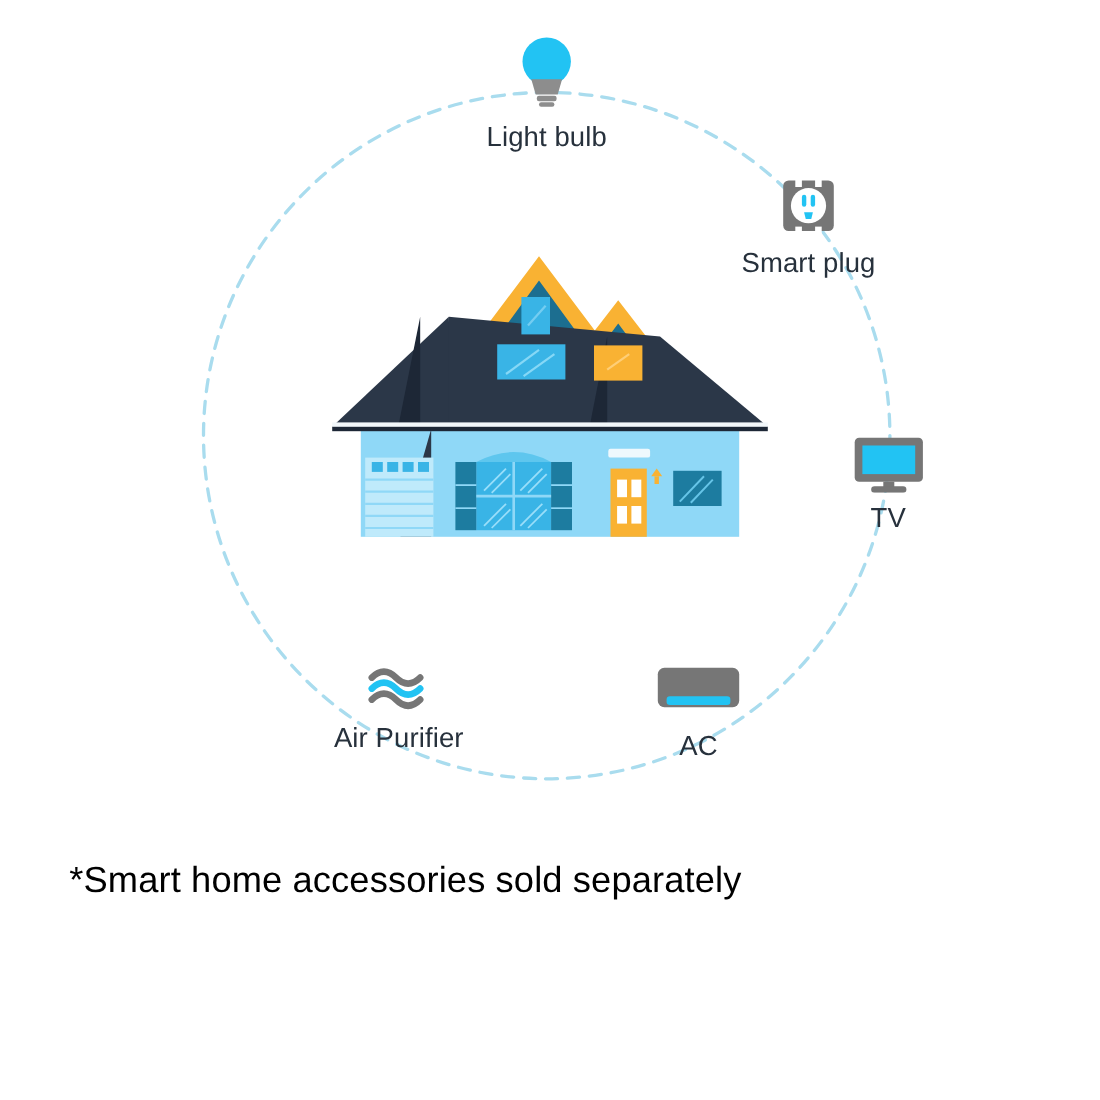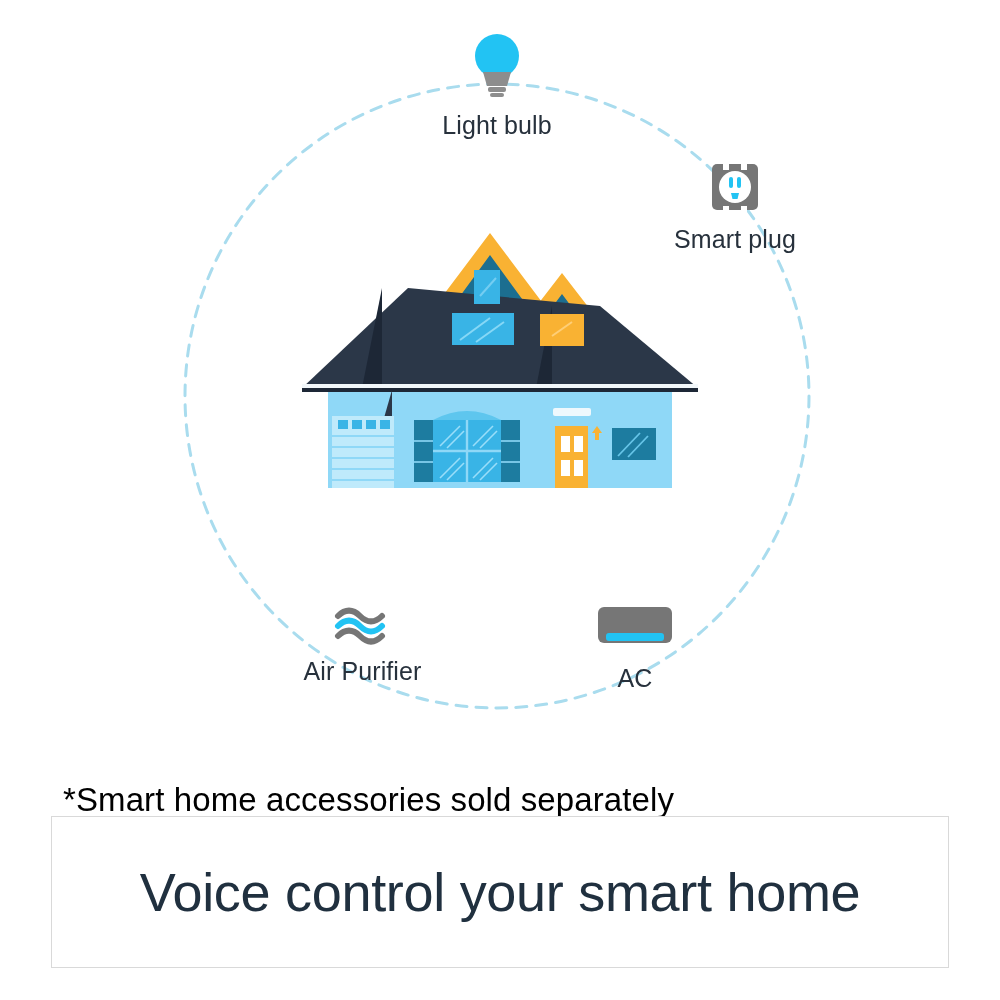--- a/index.html
+++ b/index.html
@@ -247,20 +247,31 @@
         <circle cx="27" cy="27" r="16" fill="#ffffff"></circle>
         <rect x="21" y="17" width="4" height="11" rx="2" fill="#22c3f3"></rect>
         <rect x="29" y="17" width="4" height="11" rx="2" fill="#22c3f3"></rect>
         <path d="M23 33 h8 l-1.5 6 h-5 z" fill="#22c3f3"></path>
       </svg>
     </span>
     <span class="caption">Smart plug</span>
   </div>
 
 
+  <div class="node n-tv">
+    <span class="glyph">
+      <svg width="66" height="52" viewBox="0 0 66 52">
+        <rect x="2" y="2" width="62" height="40" rx="4" fill="#767676"></rect>
+        <rect x="9" y="9" width="48" height="26" fill="#22c3f3"></rect>
+        <rect x="28" y="42" width="10" height="6" fill="#767676"></rect>
+        <rect x="17" y="46" width="32" height="6" rx="3" fill="#767676"></rect>
+      </svg>
+    </span>
+    <span class="caption">TV</span>
+  </div>
 
   <div class="node n-purify">
     <span class="glyph">
       <svg width="66" height="48" viewBox="0 0 66 48">
         <g fill="none" stroke-width="6" stroke-linecap="round">
           <path d="M8 16 q11 -11 22 0 q11 11 22 0" stroke="#767676"></path>
           <path d="M8 26 q11 -11 22 0 q11 11 22 0" stroke="#22c3f3"></path>
           <path d="M8 36 q11 -11 22 0 q11 11 22 0" stroke="#767676"></path>
         </g>
       </svg>
@@ -273,17 +284,14 @@
       <svg width="78" height="42" viewBox="0 0 78 42">
         <rect x="2" y="2" width="74" height="36" rx="6" fill="#767676"></rect>
         <rect x="10" y="28" width="58" height="8" rx="3" fill="#22c3f3"></rect>
       </svg>
     </span>
     <span class="caption">AC</span>
   </div>
 
   <div class="footnote">*Smart home accessories sold separately</div>
 
-  <div class="headline-box">
-    <div class="headline">Voice control your smart home</div>
-  </div>
 
 </div>
 
 </body></html>

